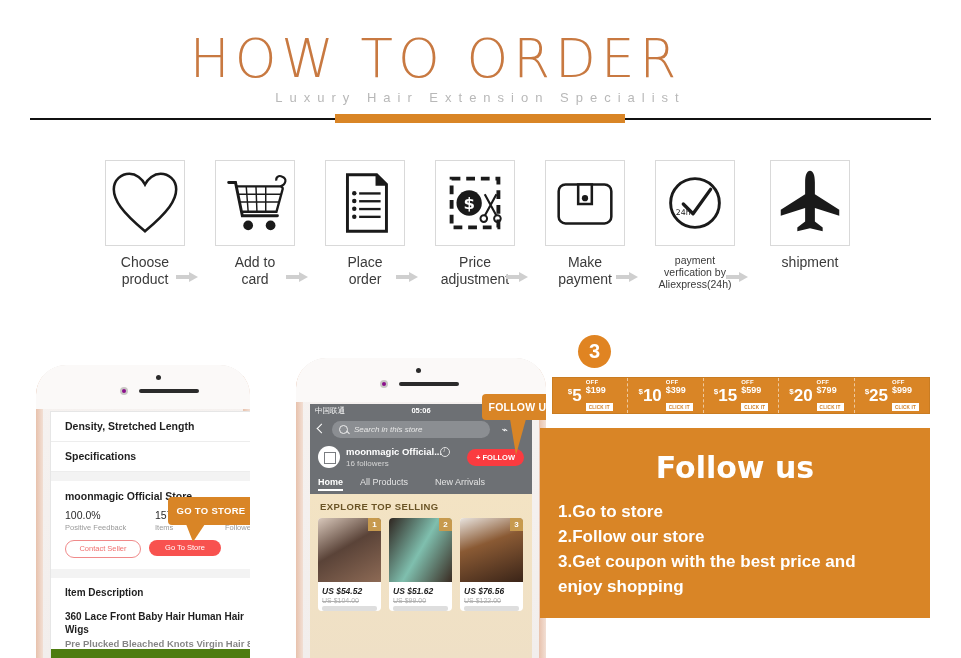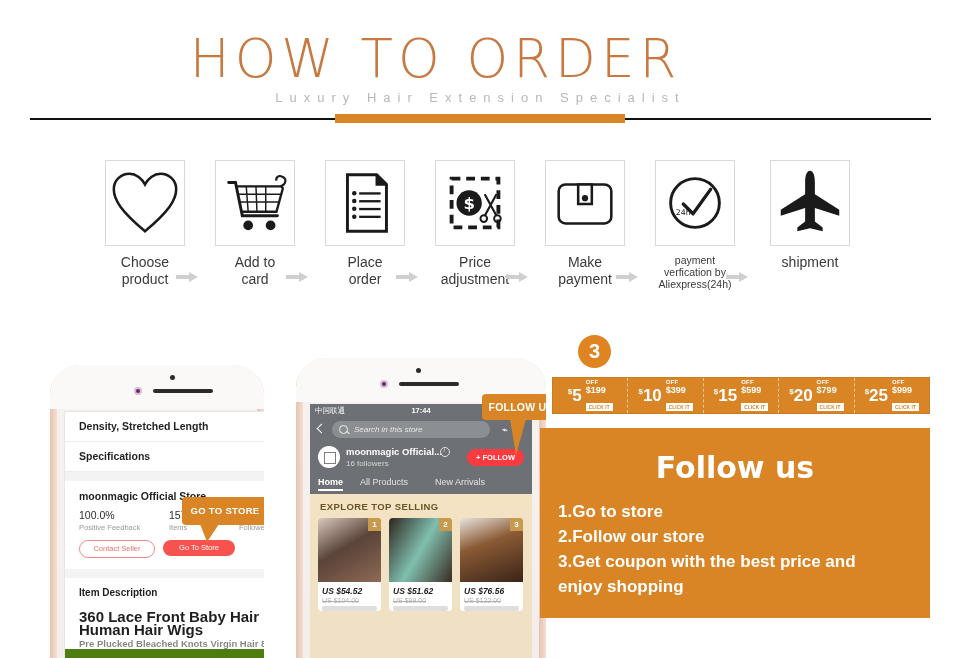--- a/index.html
+++ b/index.html
@@ -94,21 +94,21 @@
   .ls-stat .k{font-size:7.5px;color:#9a9a9a;margin-top:2px;}
   .ls-btns{position:relative;height:19px;margin-top:3px;}
   .pill{
     position:absolute;top:0;height:16px;line-height:16px;border-radius:9px;
     font-size:7.5px;text-align:center;
   }
   .pill.outline{border:1px solid #f08a8a;color:#f0706f;background:#fff;}
   .pill.solid{background:#f8524f;color:#fff;}
   .ls-desc{background:#fff;padding:9px 14px 0 14px;}
   .ls-desc .t{font-size:10px;font-weight:bold;color:#1f1f1f;}
-  .ls-desc .b{font-size:15px;font-weight:bold;color:#1f1f1f;margin-top:12px;line-height:13px;}
+  .ls-desc .b{font-size:10px;font-weight:bold;color:#1f1f1f;margin-top:12px;line-height:13px;}
   .ls-desc .b2{font-size:9.5px;font-weight:bold;color:#1f1f1f;opacity:.55;margin-top:2px;}
 
   
   .rs-status{
     height:13px;background:#6d7074;color:#fff;font-size:7.5px;position:relative;
   }
   .rs-status .l{position:absolute;left:5px;top:2px;}
   .rs-status .c{position:absolute;left:0;right:0;top:2px;text-align:center;font-weight:bold;}
   .rs-nav{height:25px;background:#6d7074;position:relative;}
   .rs-back{
@@ -331,21 +331,21 @@
           <path d="M40 10 C43 10, 45 14, 45 22 L45 34 L70 50 L70 56 L45 48 L45 62 L53 68 L53 72 L40 69 L27 72 L27 68 L35 62 L35 48 L10 56 L10 50 L35 34 L35 22 C35 14, 37 10, 40 10 Z" fill="#1a1a1a"></path>
         </svg>
       </div>
       <div class="step-label">shipment</div>
     </div>
 
   </div>
 
   <div class="phones">
 
-    <div class="phone" style="left:14px;top:7px;width:214px;height:293px;">
+    <div class="phone" style="left:0;top:7px;width:214px;height:293px;">
       <div class="phone-body"></div>
       <div class="phone-edge l"></div>
       <div class="phone-edge r"></div>
       <div class="phone-topband">
         <div class="camdot" style="left:120px;top:10px;"></div>
         <div class="camdot purple" style="left:84px;top:22px;"></div>
         <div class="speaker" style="left:103px;top:24px;width:60px;"></div>
       </div>
 
       <div class="screen" style="left:14px;top:46px;width:222px;height:247px;border:1px solid #e6e6e6;">
@@ -405,21 +405,21 @@
       <div class="phone-topband">
         <div class="camdot" style="left:120px;top:10px;"></div>
         <div class="camdot purple" style="left:84px;top:22px;"></div>
         <div class="speaker" style="left:103px;top:24px;width:60px;"></div>
       </div>
 
       <div class="screen" style="left:14px;top:46px;width:222px;height:254px;display:flex;flex-direction:column;">
 
         <div class="rs-status">
           <span class="l">中国联通</span>
-          <span class="c">17:44</span>
+          <span class="c">05:06</span>
         </div>
 
         <div class="rs-nav">
           <i class="rs-back"></i>
           <div class="rs-search">
             <i class="rs-magn"></i>
             <span class="txt">Search in this store</span>
           </div>
           <span class="rs-share">⌁</span>
           <span class="rs-dots">···</span>

